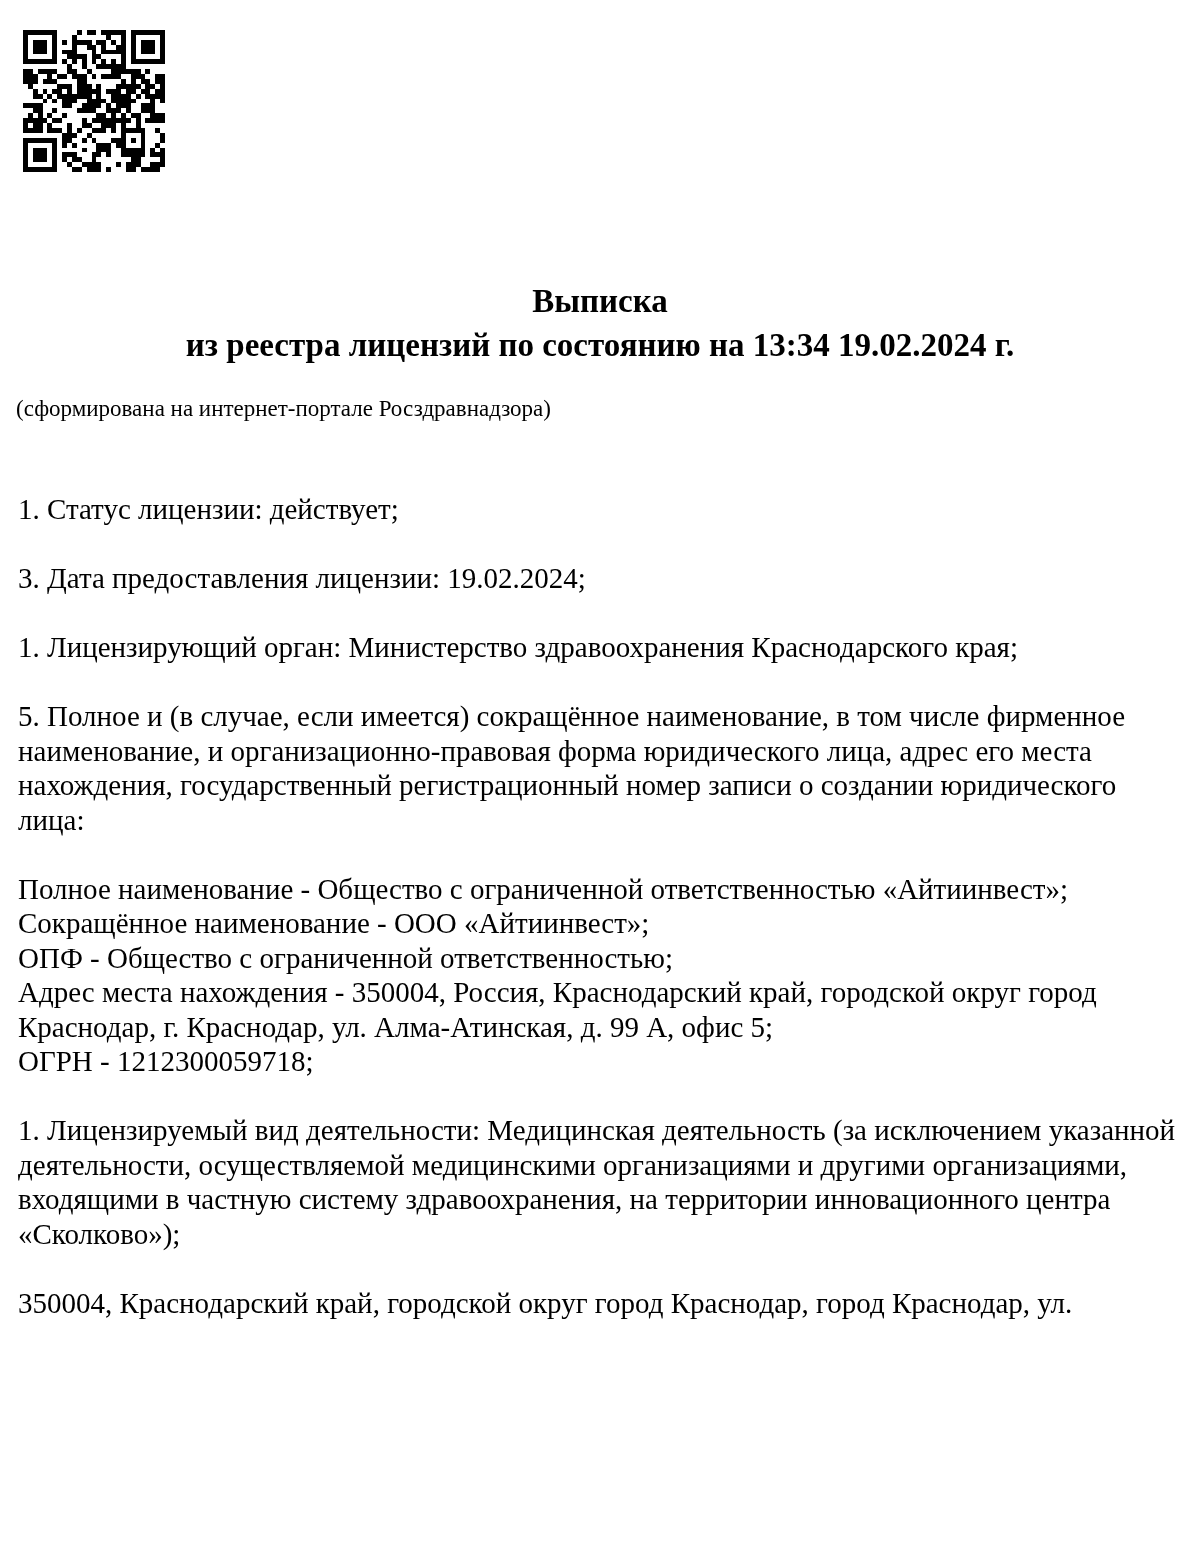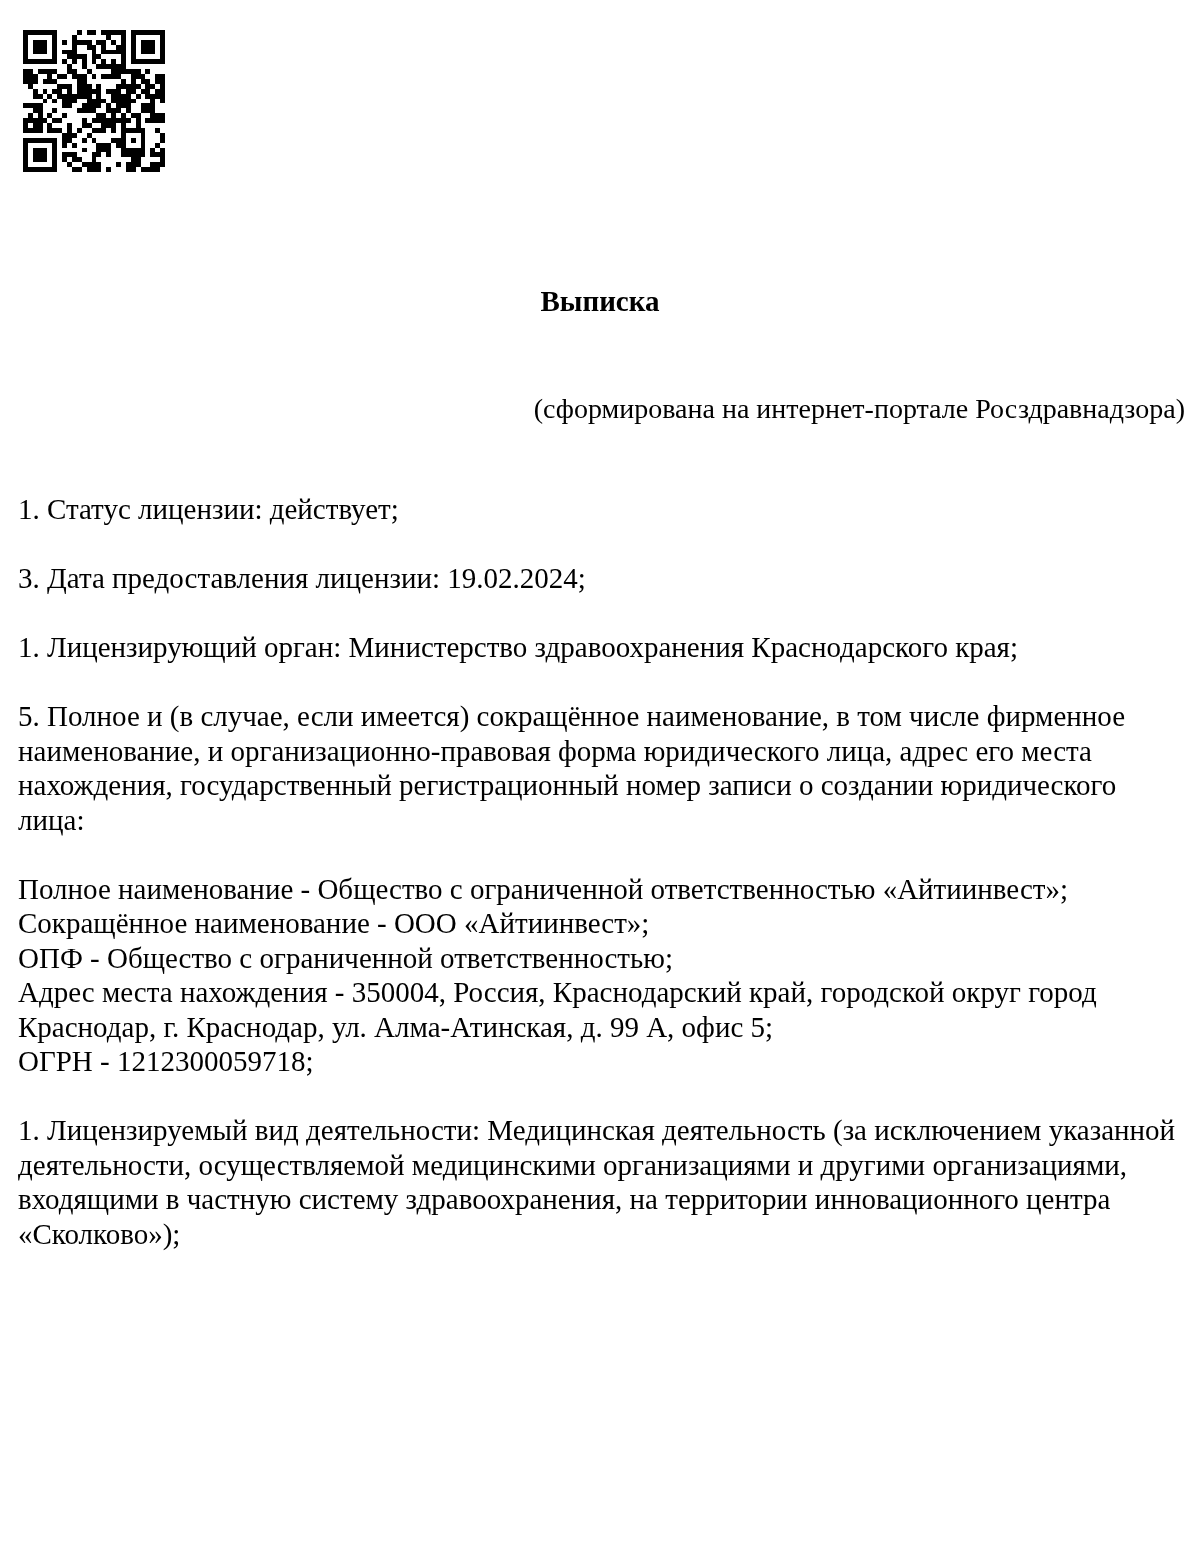--- a/index.html
+++ b/index.html
@@ -24,30 +24,29 @@
     height: 142px;
   }
   .qr svg { display: block; width: 142px; height: 142px; }
   .title-block {
     position: absolute;
     top: 279px;
     left: 0;
     width: 1200px;
     text-align: center;
     font-weight: bold;
-    font-size: 29px;
+    font-size: 33px;
     line-height: 44px;
   }
   .subtitle {
     position: absolute;
     top: 394px;
     left: 16px;
     right: 15px;
-    text-align: right;
-    font-size: 28px;
+    font-size: 23px;
     line-height: 30px;
   }
   .body-text {
     position: absolute;
     top: 492px;
     left: 18px;
     width: 1170px;
     font-size: 29px;
     line-height: 34.5px;
   }
@@ -516,20 +515,21 @@
         <rect x="22" y="28" width="1" height="1"></rect>
         <rect x="24" y="28" width="1" height="1"></rect>
         <rect x="25" y="28" width="1" height="1"></rect>
         <rect x="26" y="28" width="1" height="1"></rect>
         <rect x="27" y="28" width="1" height="1"></rect>
       </svg>
     </div>
 
   <div class="title-block">
     <div>Выписка</div>
+    <div>из реестра лицензий по состоянию на 13:34 19.02.2024 г.</div>
   </div>
 
   <div class="subtitle">(сформирована на интернет-портале Росздравнадзора)</div>
 
   <div class="body-text">
       <p>1. Статус лицензии: действует;</p>
       <p>3. Дата предоставления лицензии: 19.02.2024;</p>
       <p>1. Лицензирующий орган: Министерство здравоохранения Краснодарского края;</p>
       <p>5. Полное и (в случае, если имеется) сокращённое наименование, в том числе фирменное
 наименование, и организационно-правовая форма юридического лица, адрес его места
@@ -537,15 +537,16 @@
       <p>Полное наименование - Общество с ограниченной ответственностью «Айтиинвест»;
 Сокращённое наименование - ООО «Айтиинвест»;
 ОПФ - Общество с ограниченной ответственностью;
 Адрес места нахождения - 350004, Россия, Краснодарский край, городской округ город
 Краснодар, г. Краснодар, ул. Алма-Атинская, д. 99 А, офис 5;
 ОГРН - 1212300059718;</p>
       <p>1. Лицензируемый вид деятельности: Медицинская деятельность (за исключением указанной
 деятельности, осуществляемой медицинскими организациями и другими организациями,
 входящими в частную систему здравоохранения, на территории инновационного центра
 «Сколково»);</p>
+      <p>350004, Краснодарский край, городской округ город Краснодар, город Краснодар, ул.</p>
     </div>
 
 </div>
 
 </body></html>

